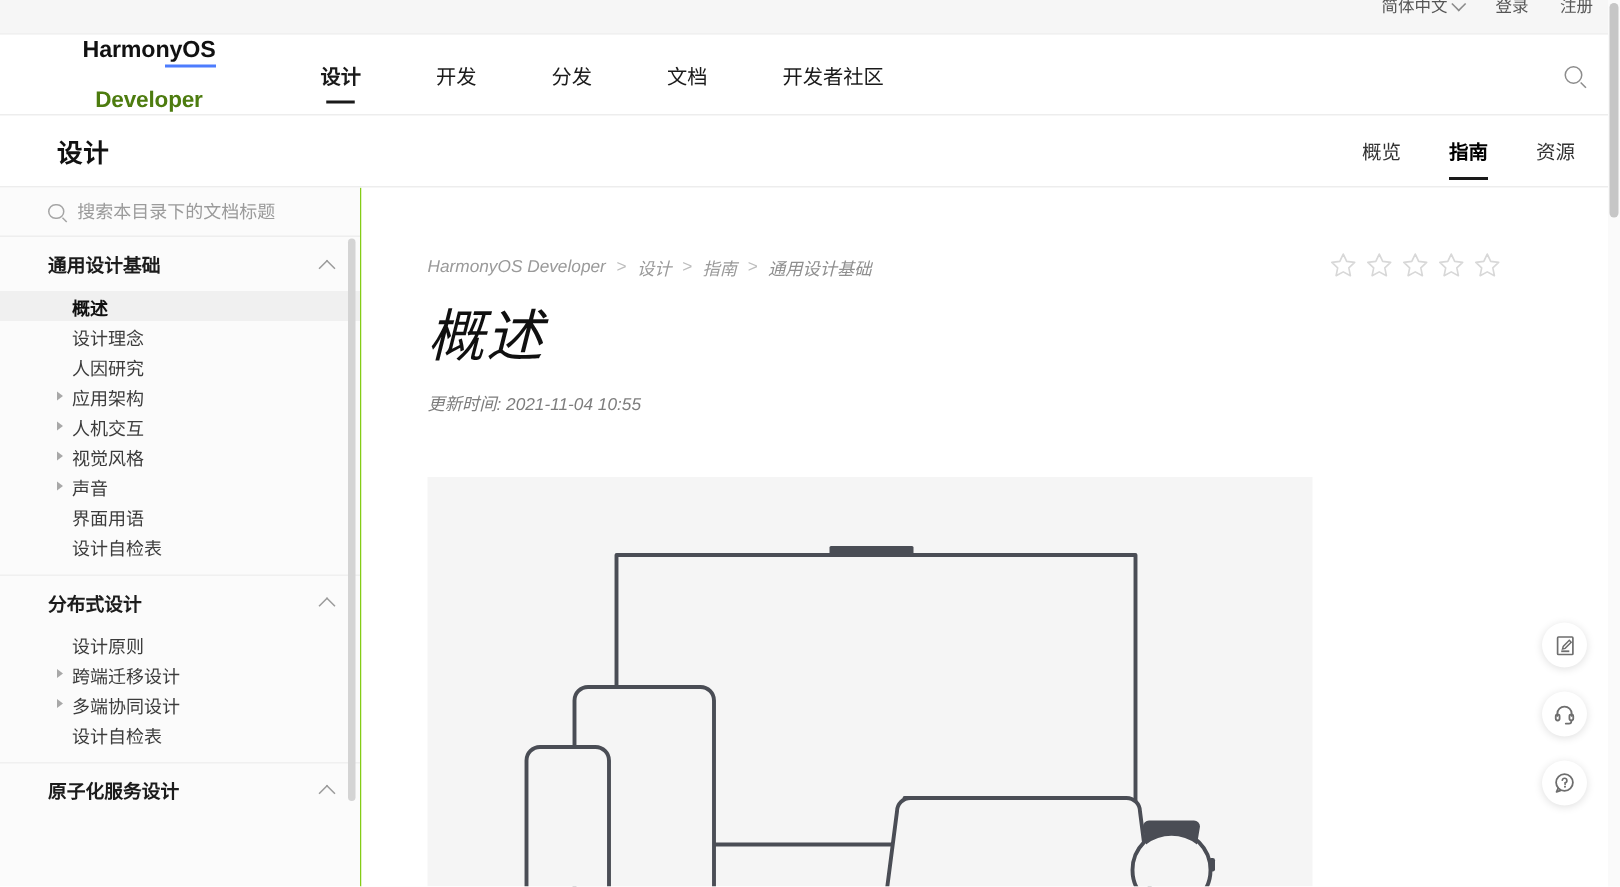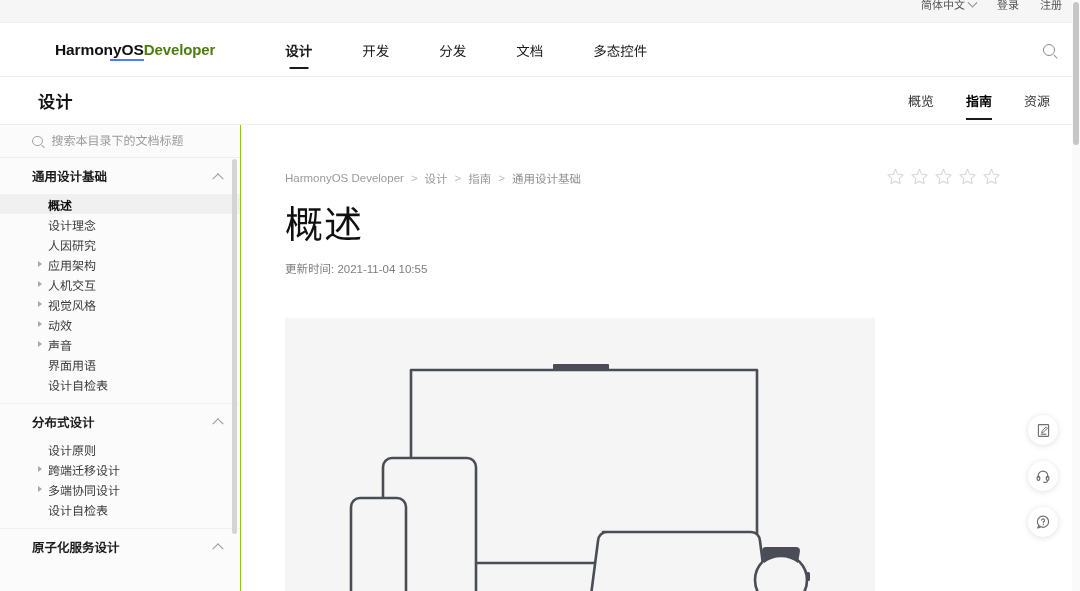--- a/index.html
+++ b/index.html
@@ -55,21 +55,22 @@
     position: relative;
     z-index: 4;
   }
   .logo {
     font-size: 15.5px;
     letter-spacing: -0.1px;
     white-space: nowrap;
     cursor: pointer;
     display: flex;
     align-items: center;
-    gap: 0;
+    gap: 15px;
+    flex-direction: column;
   }
   .logo .logo-brand {
     font-weight: bold;
     color: #111111;
     position: relative;
   }
   .logo .logo-brand .os-underline {
     position: absolute;
     left: 62.5%;
     right: 0;
@@ -289,20 +290,21 @@
     cursor: pointer;
   }
 
   
   .content {
     flex: 1;
     background: #ffffff;
     overflow: hidden;
     position: relative;
     padding: 0 0 16px 0;
+    font-style: italic;
   }
   .content-inner {
     padding: 42px 44px 0 44px;
     position: relative;
   }
   .crumb-row {
     display: flex;
     align-items: flex-start;
     justify-content: space-between;
   }
@@ -409,21 +411,21 @@
       <span class="os-underline"></span>
     </span>
     <span class="logo-sub">Developer</span>
   </div>
 
   <nav class="main-nav">
     <div class="nav-item active">设计</div>
     <div class="nav-item">开发</div>
     <div class="nav-item">分发</div>
     <div class="nav-item">文档</div>
-    <div class="nav-item">多态控件</div>
+    <div class="nav-item">开发者社区</div>
   </nav>
 
   <div class="header-spacer"></div>
 
   <div class="hdr-search-btn">
     <span class="mag"></span>
   </div>
 </div>
 
 <div class="section-header">
@@ -463,24 +465,20 @@
           <span class="tri"></span>
           <span>应用架构</span>
         </div>
         <div class="side-link expandable">
           <span class="tri"></span>
           <span>人机交互</span>
         </div>
         <div class="side-link expandable">
           <span class="tri"></span>
           <span>视觉风格</span>
-        </div>
-        <div class="side-link expandable">
-          <span class="tri"></span>
-          <span>动效</span>
         </div>
         <div class="side-link expandable">
           <span class="tri"></span>
           <span>声音</span>
         </div>
         <div class="side-link">
           <span>界面用语</span>
         </div>
         <div class="side-link">
           <span>设计自检表</span>

